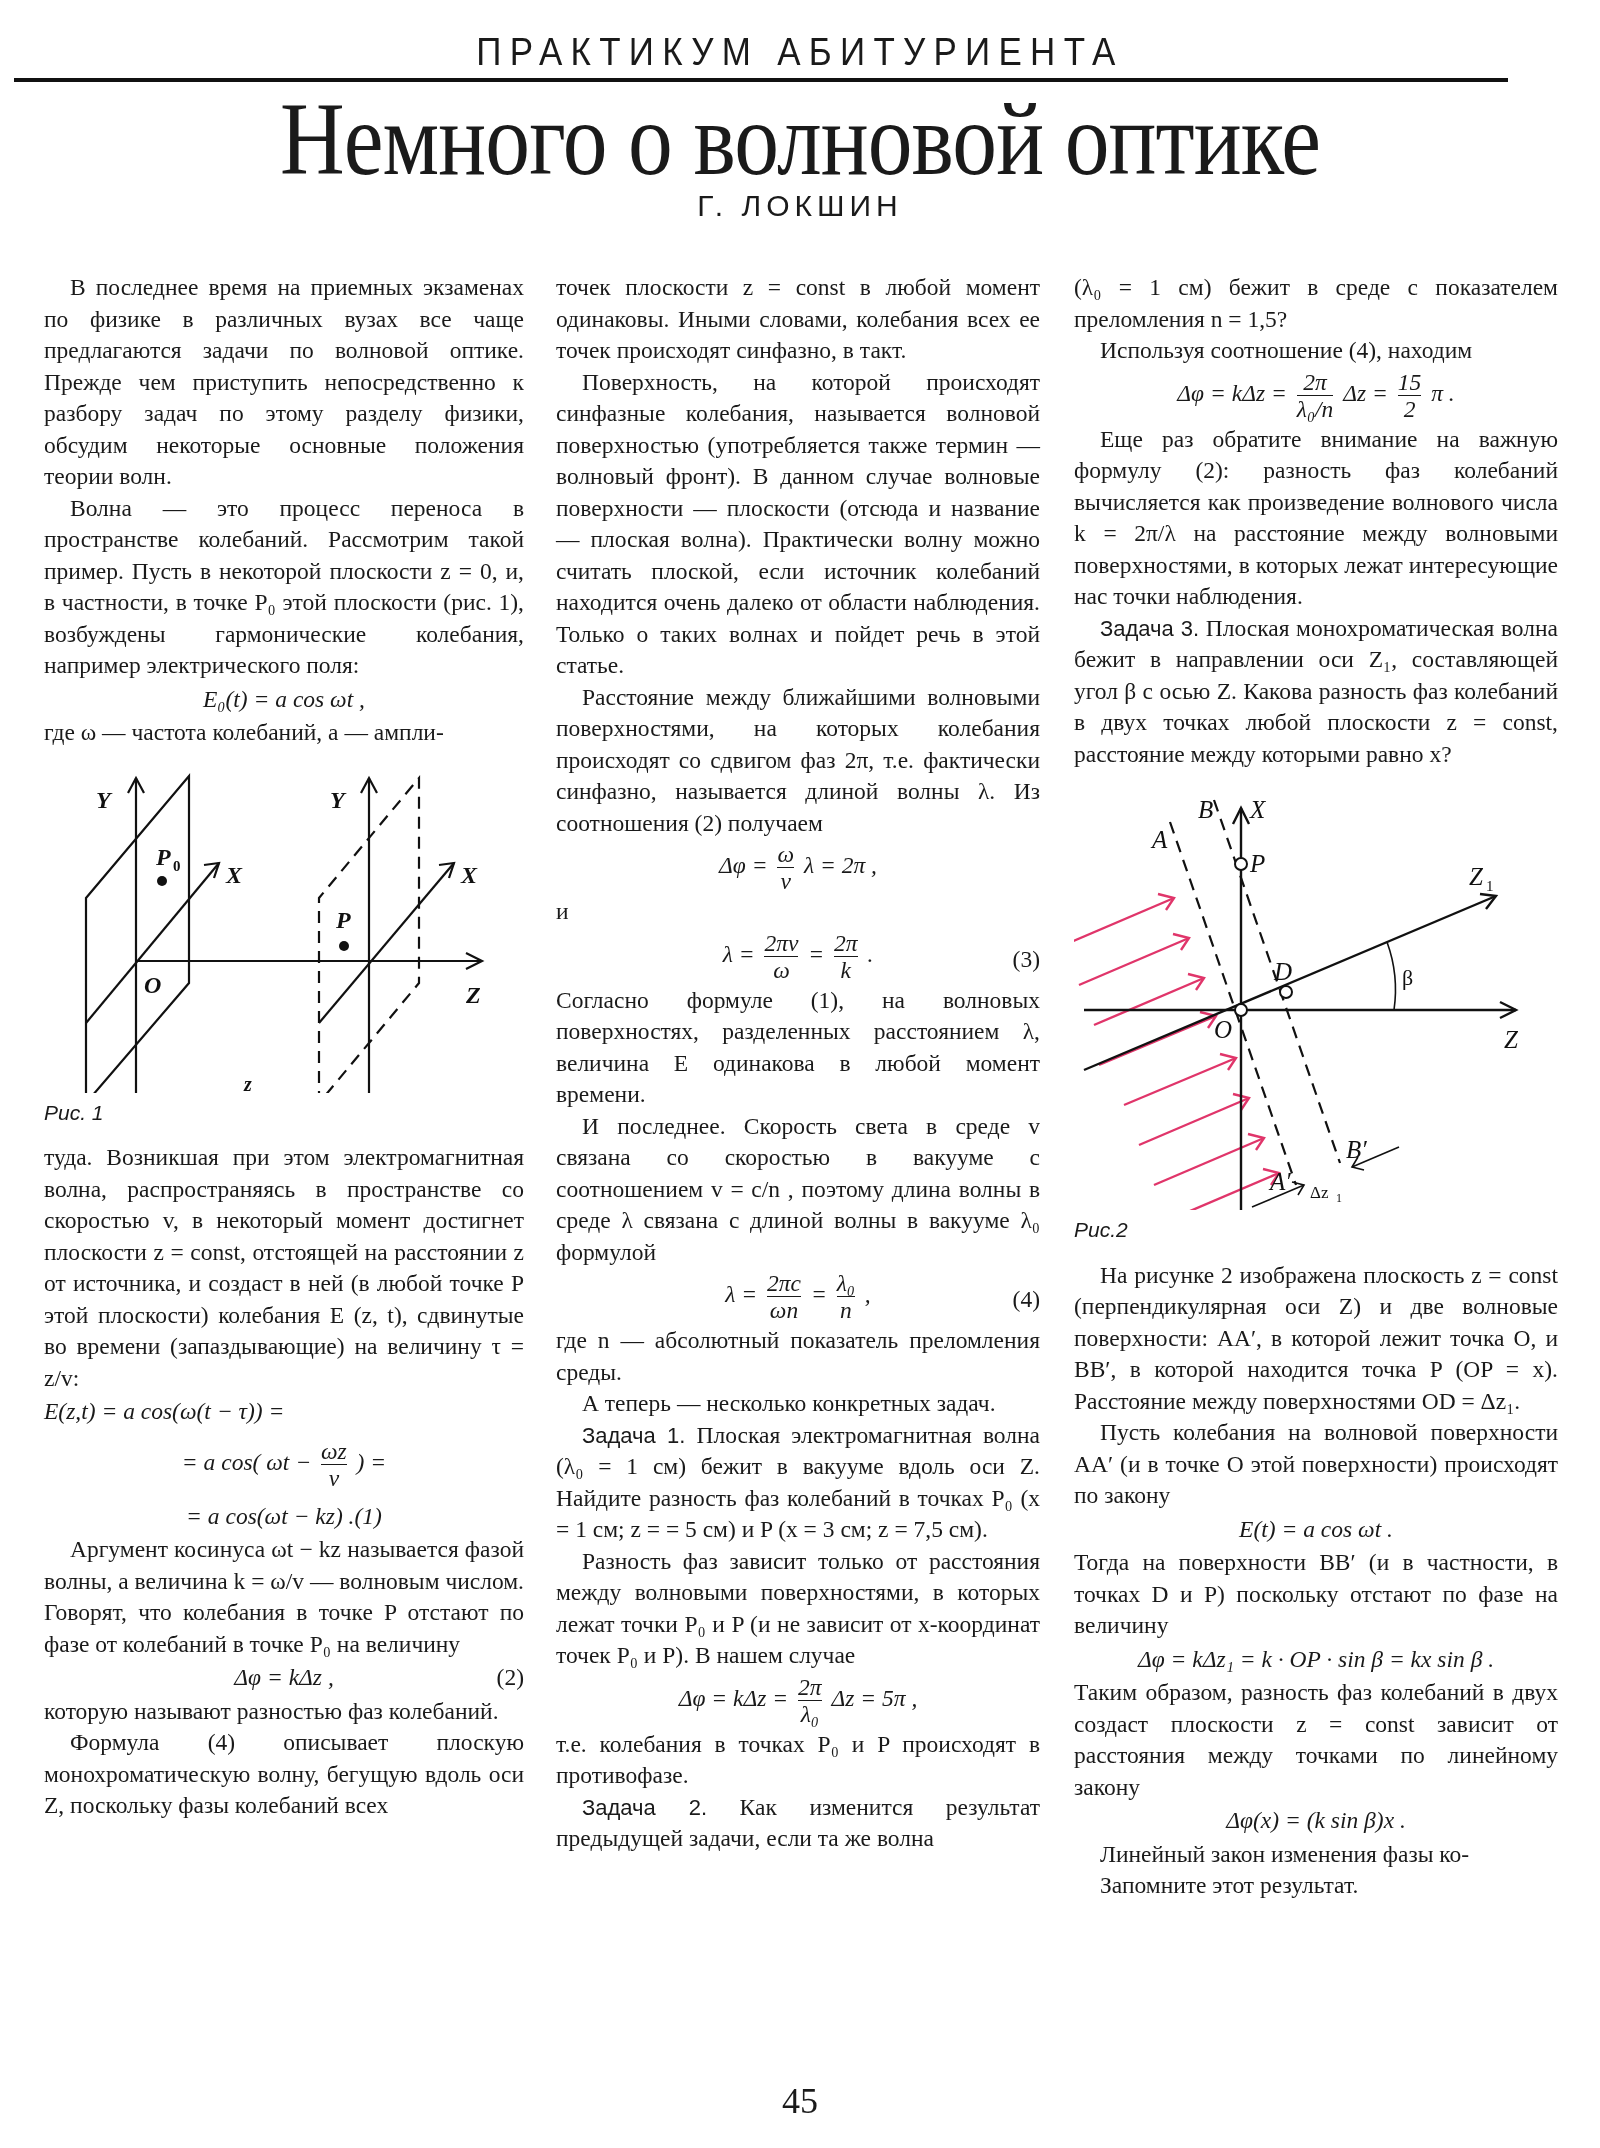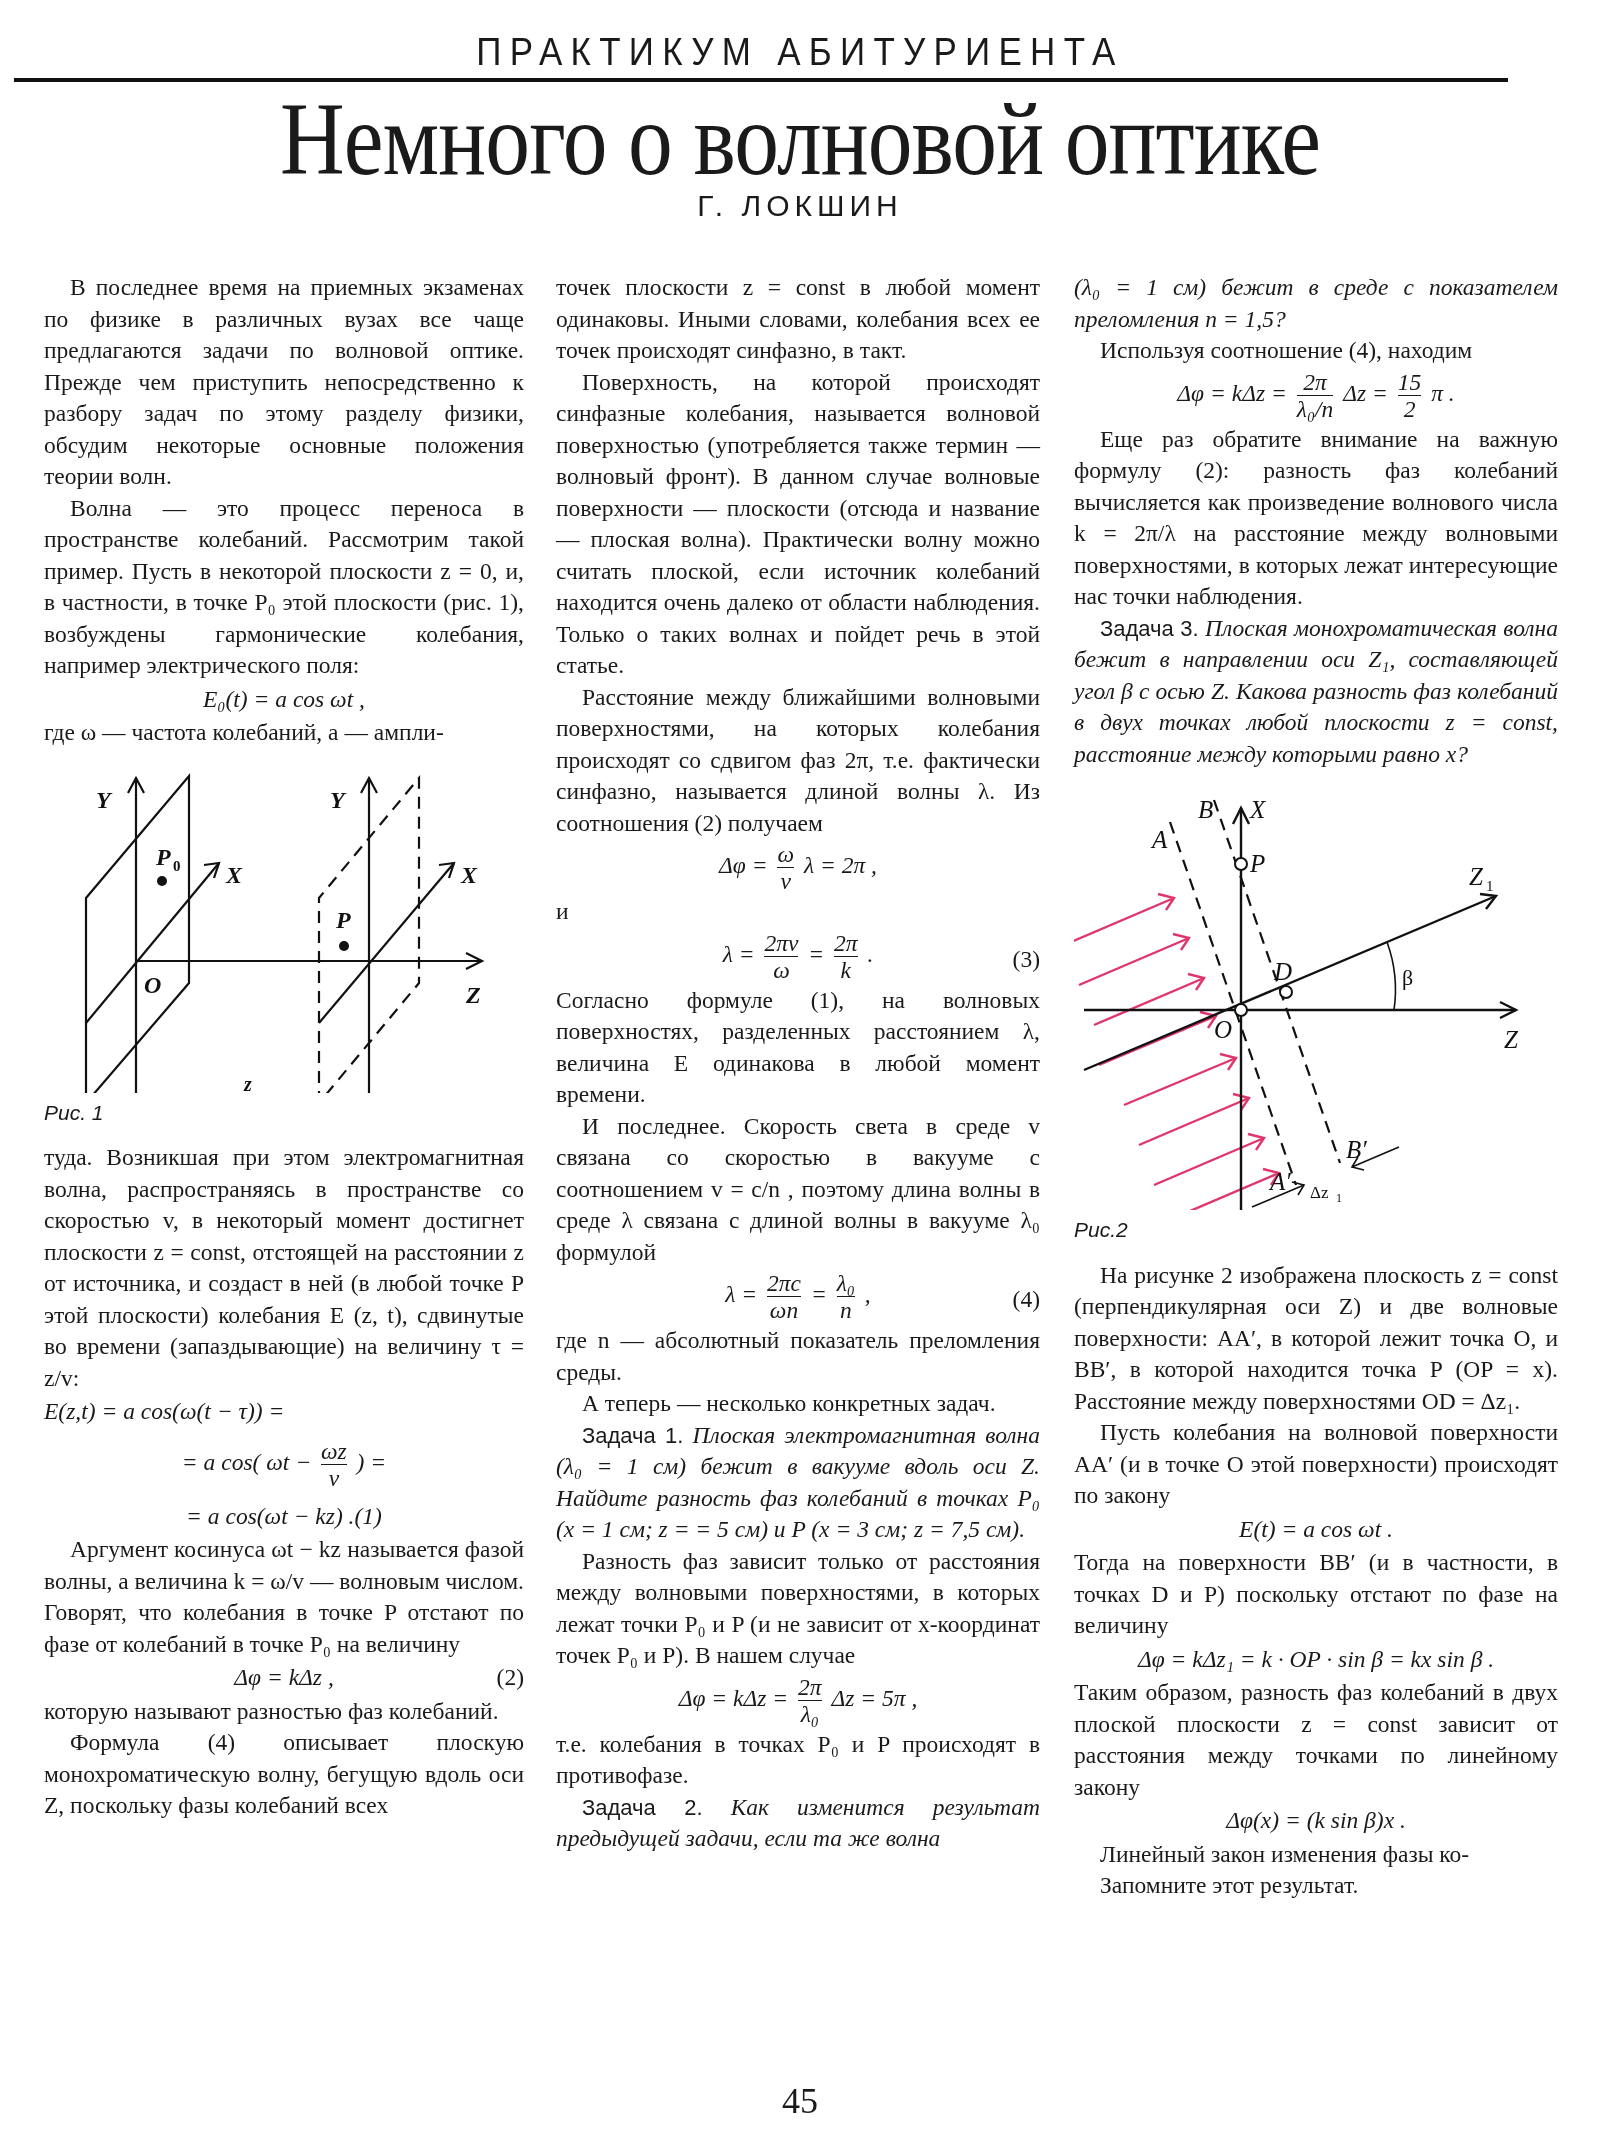--- a/index.html
+++ b/index.html
@@ -32,21 +32,21 @@
     font-size: 23.5px; line-height: 31.5px; text-align: justify;
   }
   .col1 { left: 44px; width: 480px; }
   .col2 { left: 556px; width: 484px; }
   .col3 { left: 1074px; width: 484px; }
   .p { margin: 0; text-indent: 26px; }
   .p.noind { text-indent: 0; }
   .f { text-align: center; font-style: italic; margin: 2px 0; position: relative; }
   .f .num { position: absolute; right: 0; font-style: normal; }
   .task-label { font-family: "Liberation Sans", "DejaVu Sans", sans-serif; font-style: normal; font-size: 22px; }
-  .task-text { font-style: italic; }
+  .task-text { }
   .caption {
     font-family: "Liberation Sans", "DejaVu Sans", sans-serif; font-style: italic;
     font-size: 21px; margin: 4px 0 14px 0; text-indent: 0;
   }
   .fig { display: block; }
   .page-num {
     position: absolute; top: 2080px; left: 0; width: 1600px; text-align: center;
     font-family: "Liberation Serif", serif; font-size: 36px;
   }
   .frac { display: inline-block; vertical-align: middle; text-align: center; margin: 0 4px; line-height: 26px; }
@@ -255,19 +255,19 @@
       <text x="262" y="422" font-size="12" font-style="normal">1</text>
     </g>
   </svg>
   <div class="caption">Рис.2</div>
 
   <p class="p">На рисунке 2 изображена плоскость z = const (перпендикулярная оси Z) и две волновые поверхности: AA′, в которой лежит точка O, и BB′, в которой находится точка P (OP = x). Расстояние между поверхностями OD = Δz₁.</p>
   <p class="p">Пусть колебания на волновой поверхности AA′ (и в точке O этой поверхности) происходят по закону</p>
   <div class="f">E(t) = a cos ωt .</div>
   <p class="p noind">Тогда на поверхности BB′ (и в частности, в точках D и P) поскольку отстают по фазе на величину</p>
   <div class="f">Δφ = kΔz₁ = k · OP · sin β = kx sin β .</div>
-  <p class="p noind">Таким образом, разность фаз колебаний в двух плоской плоскости z = const зависит от расстояния между точками по линейному закону</p>
+  <p class="p noind">Таким образом, разность фаз колебаний в двух создаст плоскости z = const зависит от расстояния между точками по линейному закону</p>
   <div class="f">Δφ(x) = (k sin β)x .</div>
   <p class="p">Линейный закон изменения фазы ко-</p>
   <p class="p">Запомните этот результат.</p>
 </div>
 
 <div class="page-num">45</div>
 
 </body></html>

